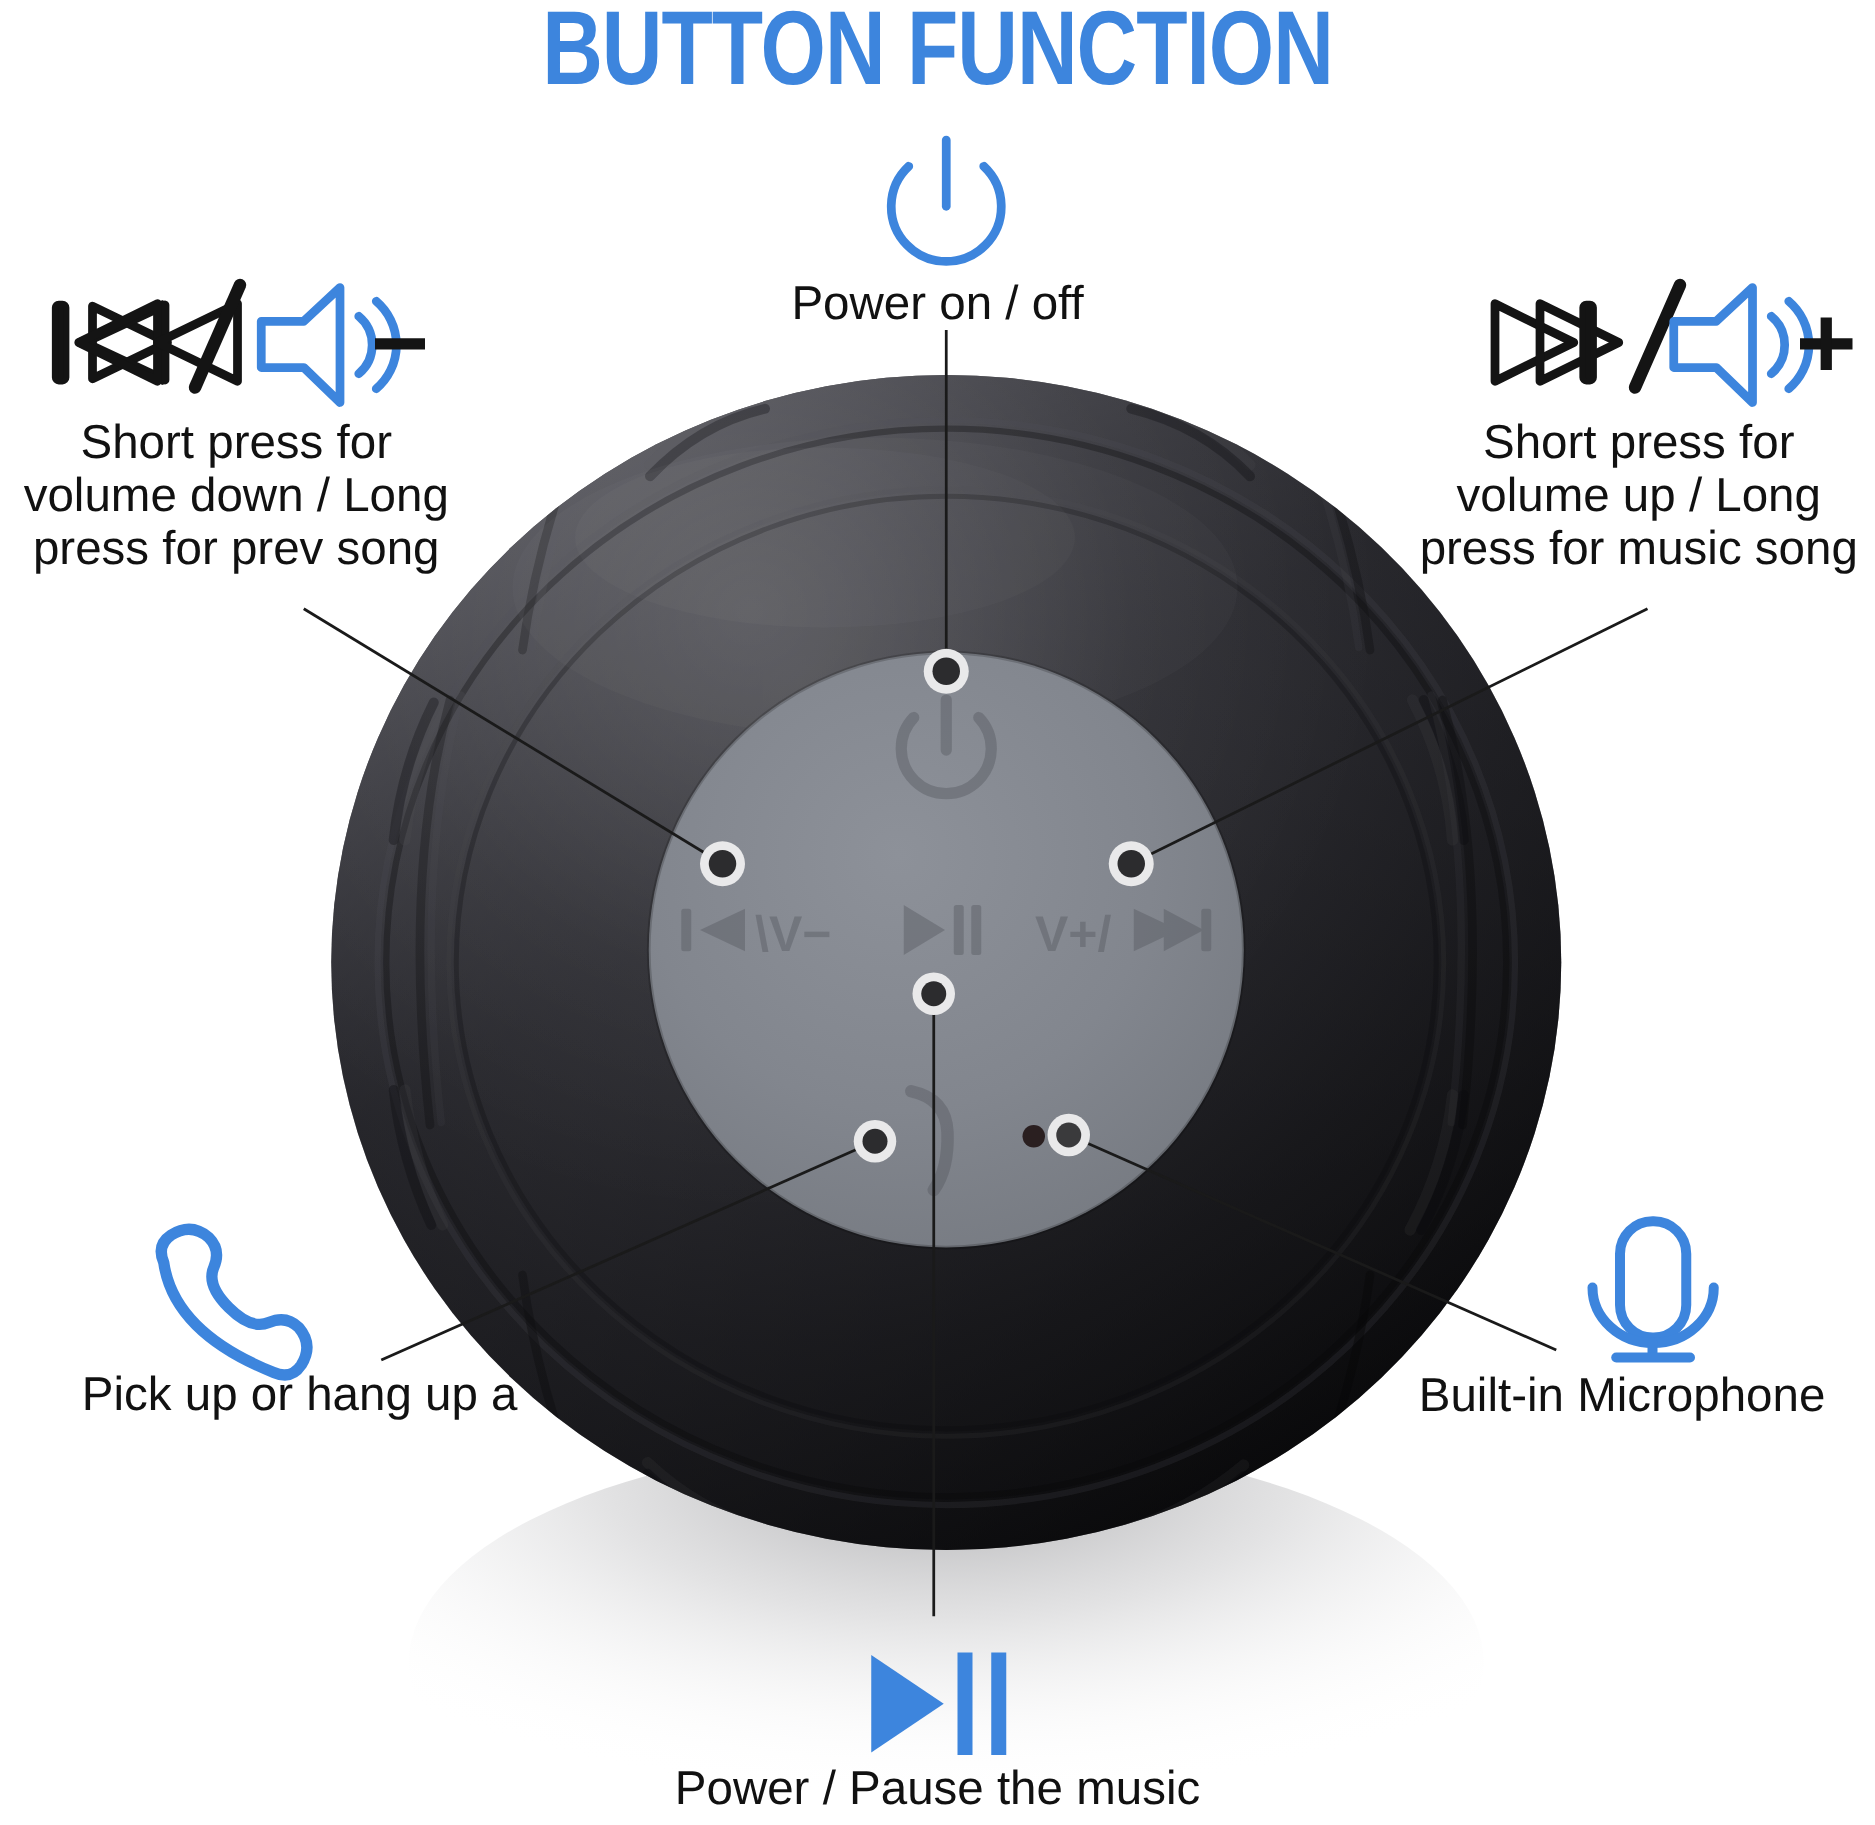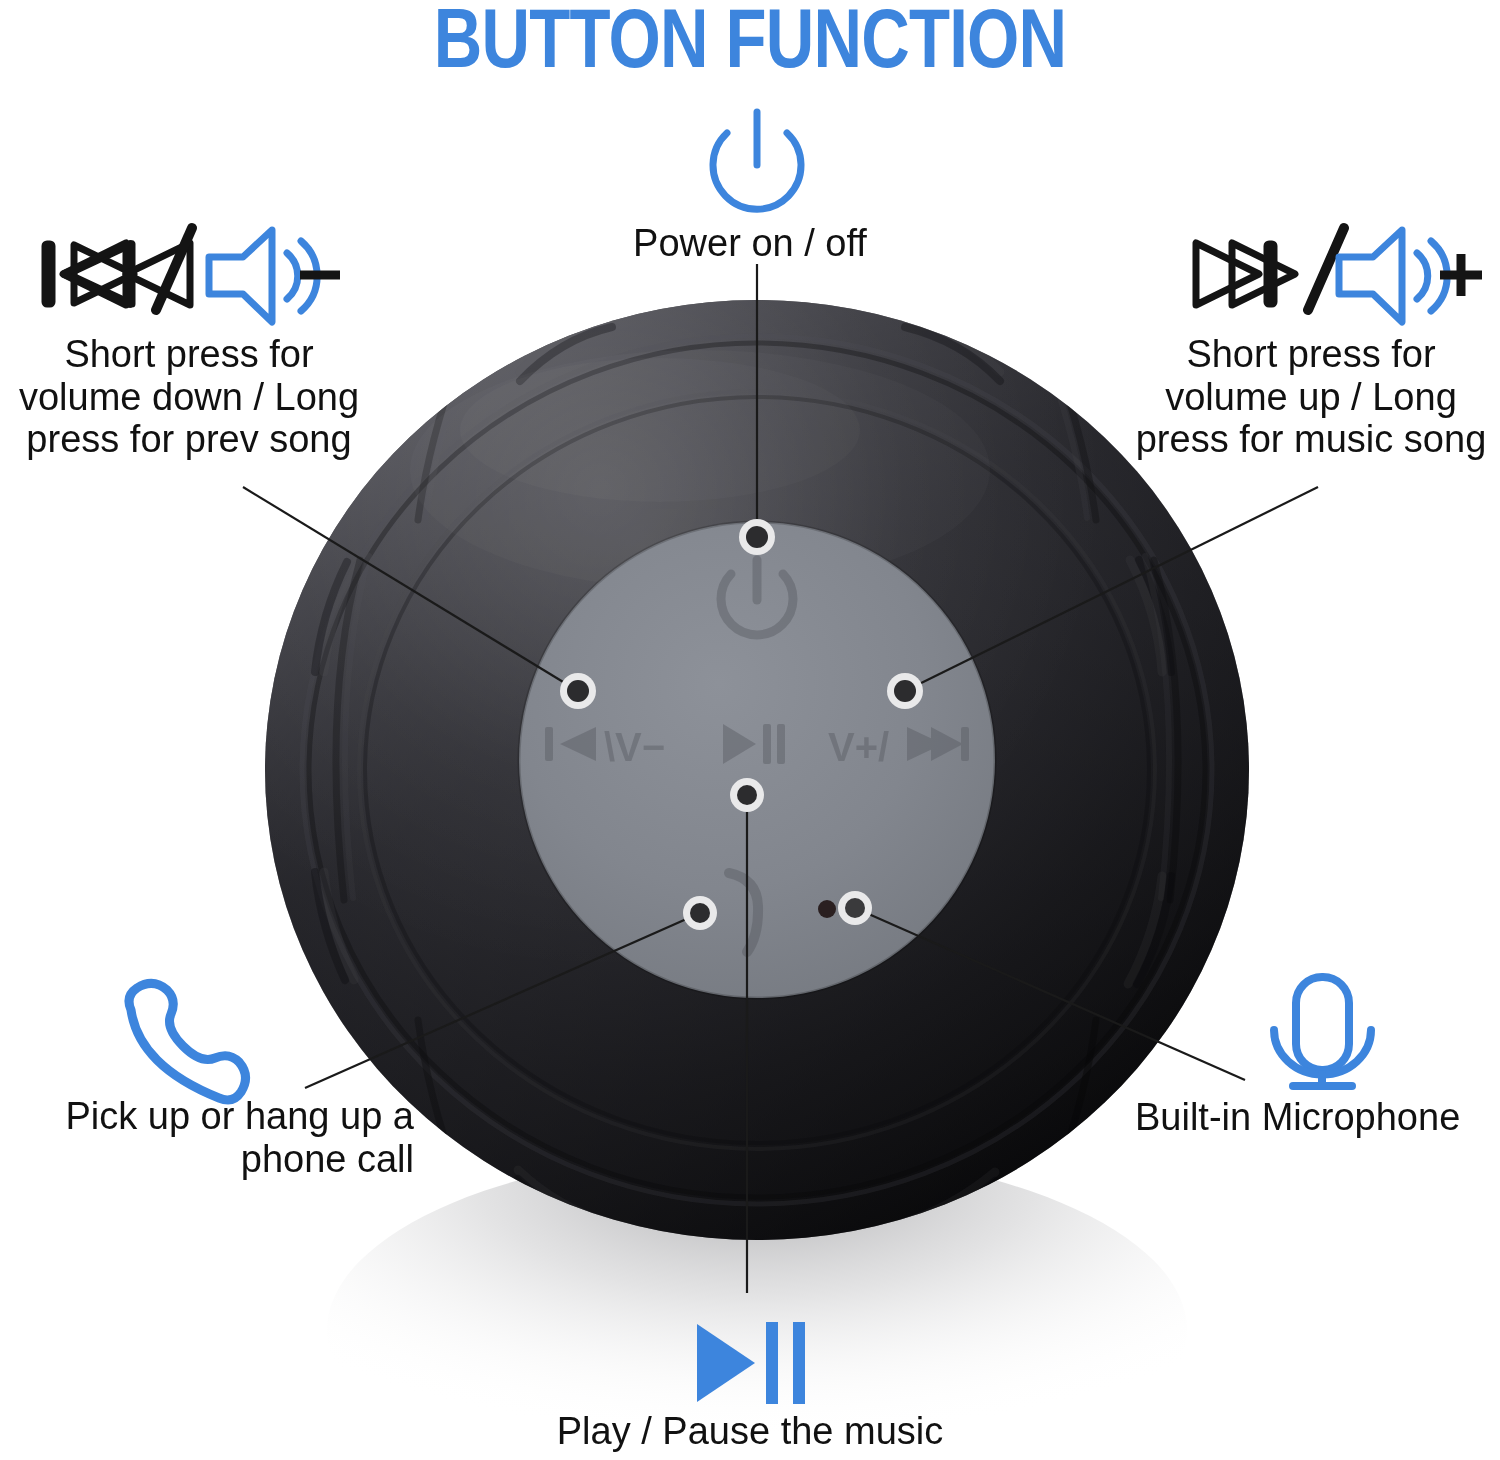--- a/index.html
+++ b/index.html
@@ -307,24 +307,23 @@
   </div>
 
   <div class="callout" style="right:0;top:333px;width:378px;text-align:center;">
     <span class="line">Short press for</span>
     <span class="line">volume up / Long</span>
     <span class="line">press for music song</span>
   </div>
 
   <div class="callout" style="left:0;top:1095px;width:414px;text-align:right;">
     <span class="line">Pick up or hang up a</span>
-    <span class="line">phone call</span>
   </div>
 
   <div class="callout" style="left:1135px;top:1096px;width:365px;text-align:left;">
     <span class="line">Built-in Microphone</span>
   </div>
 
   <div class="callout" style="left:0;top:1410px;width:1500px;text-align:center;">
-    <span class="line">Play / Pause the music</span>
+    <span class="line">Power / Pause the music</span>
   </div>
 
 </div>
 
 </body></html>

